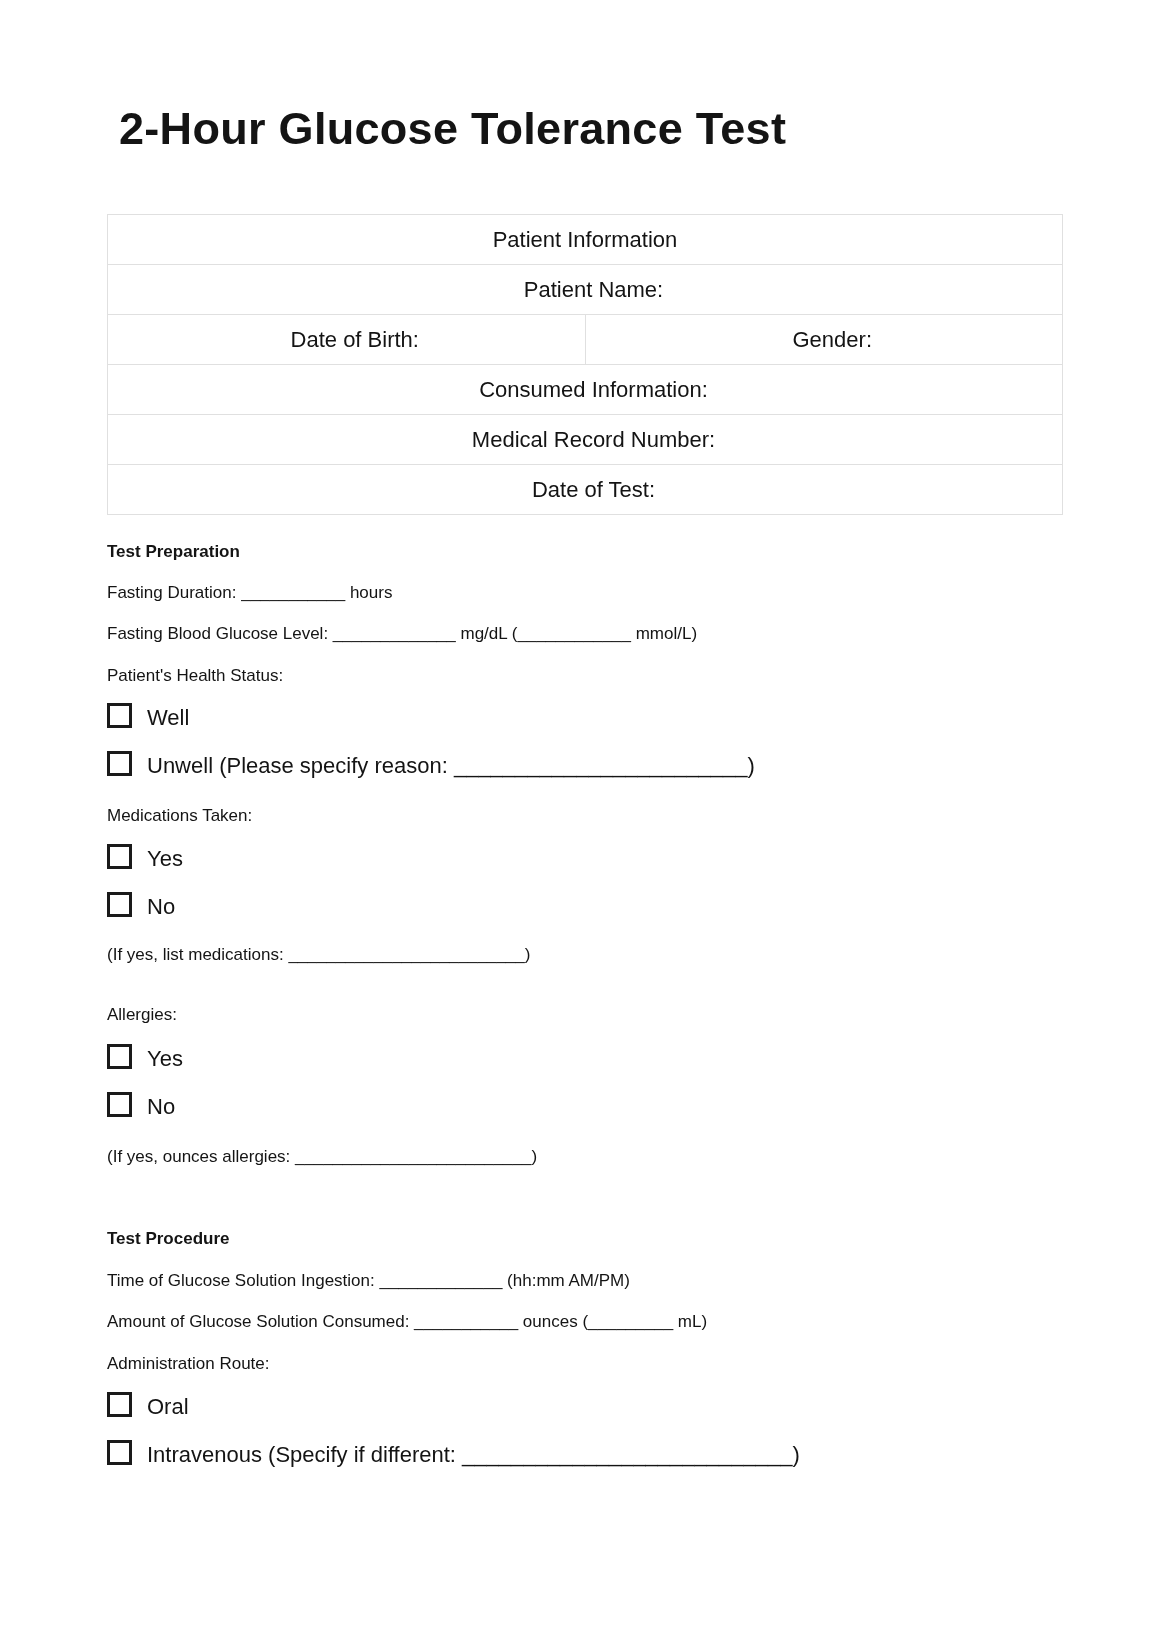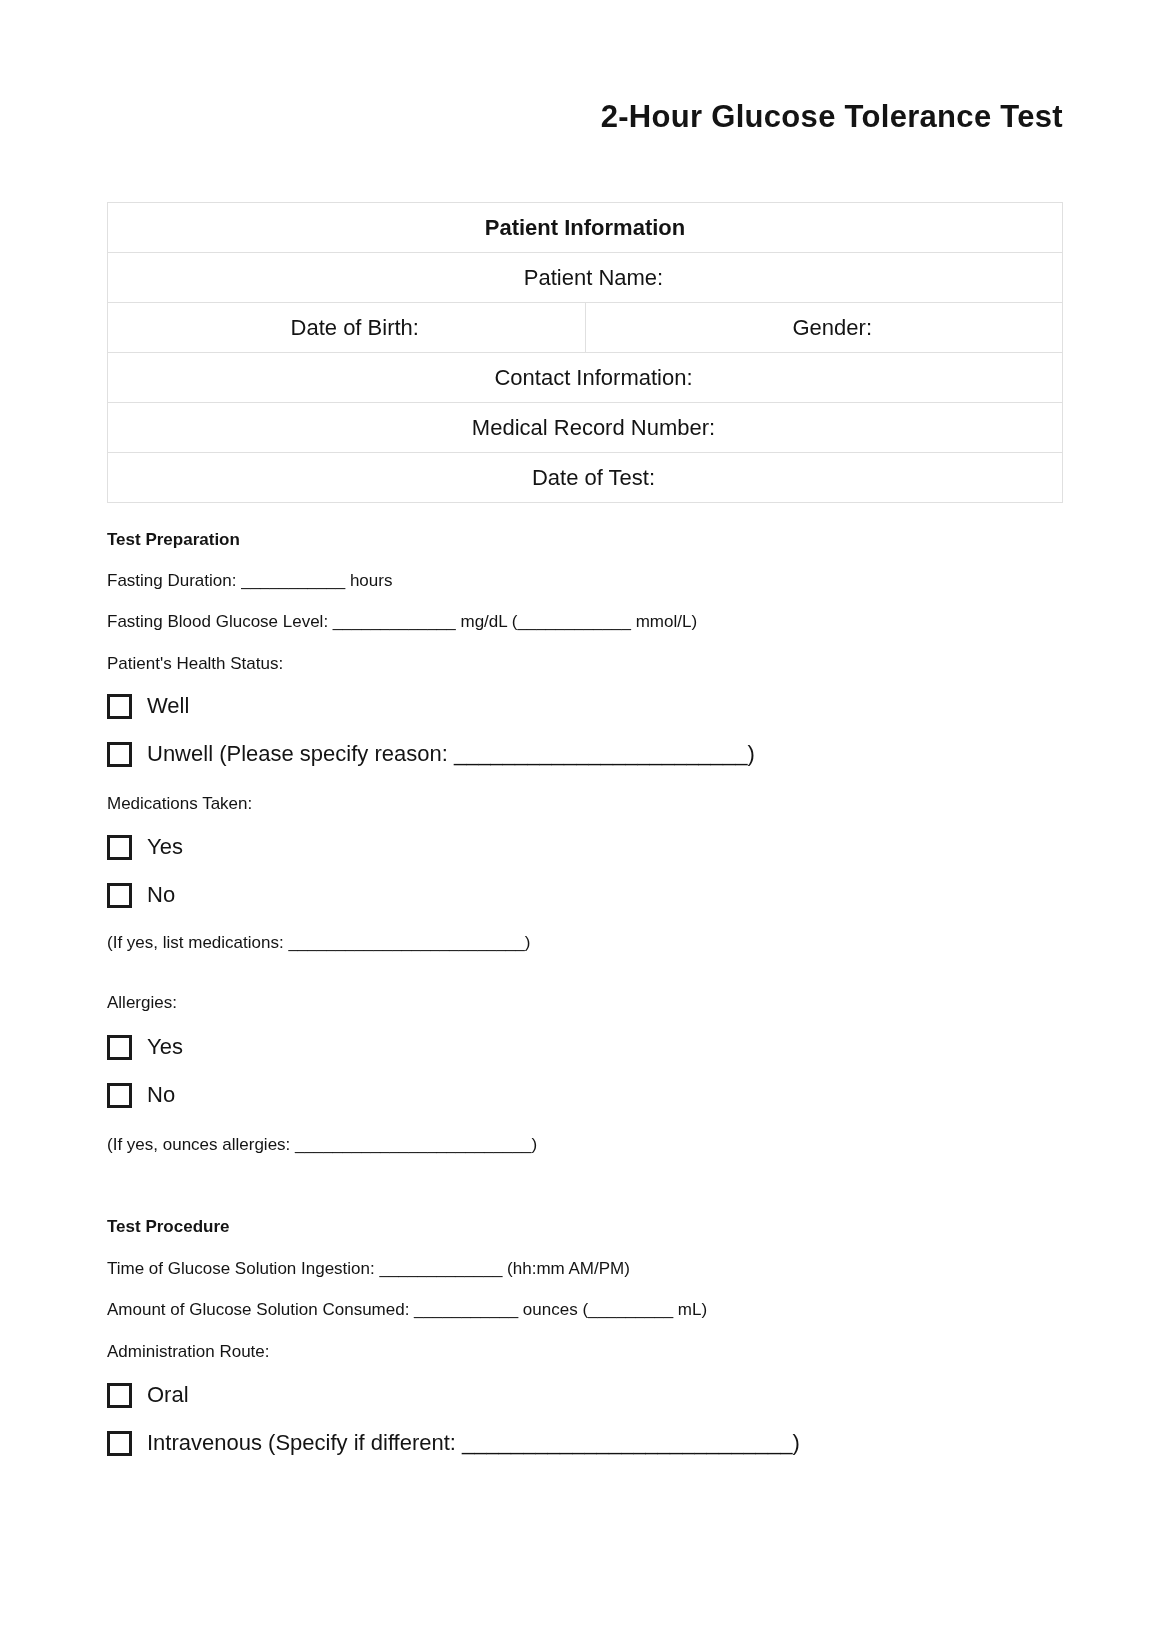--- a/index.html
+++ b/index.html
@@ -7,41 +7,41 @@
     width: 1176px; min-height: 1630px;
     font-family: "Liberation Sans", "DejaVu Sans", sans-serif;
     color: #141414;
   }
   .page {
     position: relative; width: 1176px; height: 1630px;
     box-sizing: border-box; padding: 0 113px 0 107px;
     background: #ffffff; overflow: hidden;
   }
   .doc-title {
-    margin: 0; padding-top: 94px;
-    font-size: 31px; line-height: 46px; font-weight: bold;
-    text-align: right; letter-spacing: 0.3px;
+    margin: 12px; padding-top: 94px;
+    font-size: 45px; line-height: 46px; font-weight: bold;
+    text-align: left; letter-spacing: 0.3px;
   }
   table.patient-table {
     width: 100%; border-collapse: collapse; margin-top: 62px;
     table-layout: fixed;
   }
   .patient-table th, .patient-table td {
     border: 1px solid #e0e0e0; height: 49px;
     vertical-align: middle; font-size: 22px; font-weight: normal;
     padding: 0 0 0 17px; text-align: center; background: #ffffff;
   }
   .patient-table th.tbl-header {
-    text-align: center; font-weight: bold; padding: 0; font-size: 22px;
+    text-align: center; font-weight: normal; padding: 0; font-size: 22px;
   }
   .half { width: 50%; margin-top: 16px; }
   p.line { margin: 0; font-size: 17px; line-height: 30px; white-space: nowrap; }
   .bold { font-weight: bold; }
   .indent { margin-left: 36px; }
-  .cbrow { display: flex; align-items: center; height: 30px; }
+  .cbrow { display: flex; height: 30px; }
   .checkbox {
     box-sizing: border-box; width: 25px; height: 25px;
     border: 3px solid #1a1a1a; background: #ffffff;
     margin-right: 15px; flex: 0 0 auto;
   }
   .cbrow .cb-label { font-size: 22px; line-height: 30px; white-space: nowrap; }
 </style>
 </head>
 <body>
 
@@ -55,21 +55,21 @@
         <th class="tbl-header" colspan="2">Patient Information</th>
       </tr>
       <tr>
         <td colspan="2">Patient Name:</td>
       </tr>
       <tr>
         <td class="half">Date of Birth:</td>
         <td class="half">Gender:</td>
       </tr>
       <tr>
-        <td colspan="2">Contact Information:</td>
+        <td colspan="2">Consumed Information:</td>
       </tr>
       <tr>
         <td colspan="2">Medical Record Number:</td>
       </tr>
       <tr>
         <td colspan="2">Date of Test:</td>
       </tr>
     </tbody>
   </table>
 

